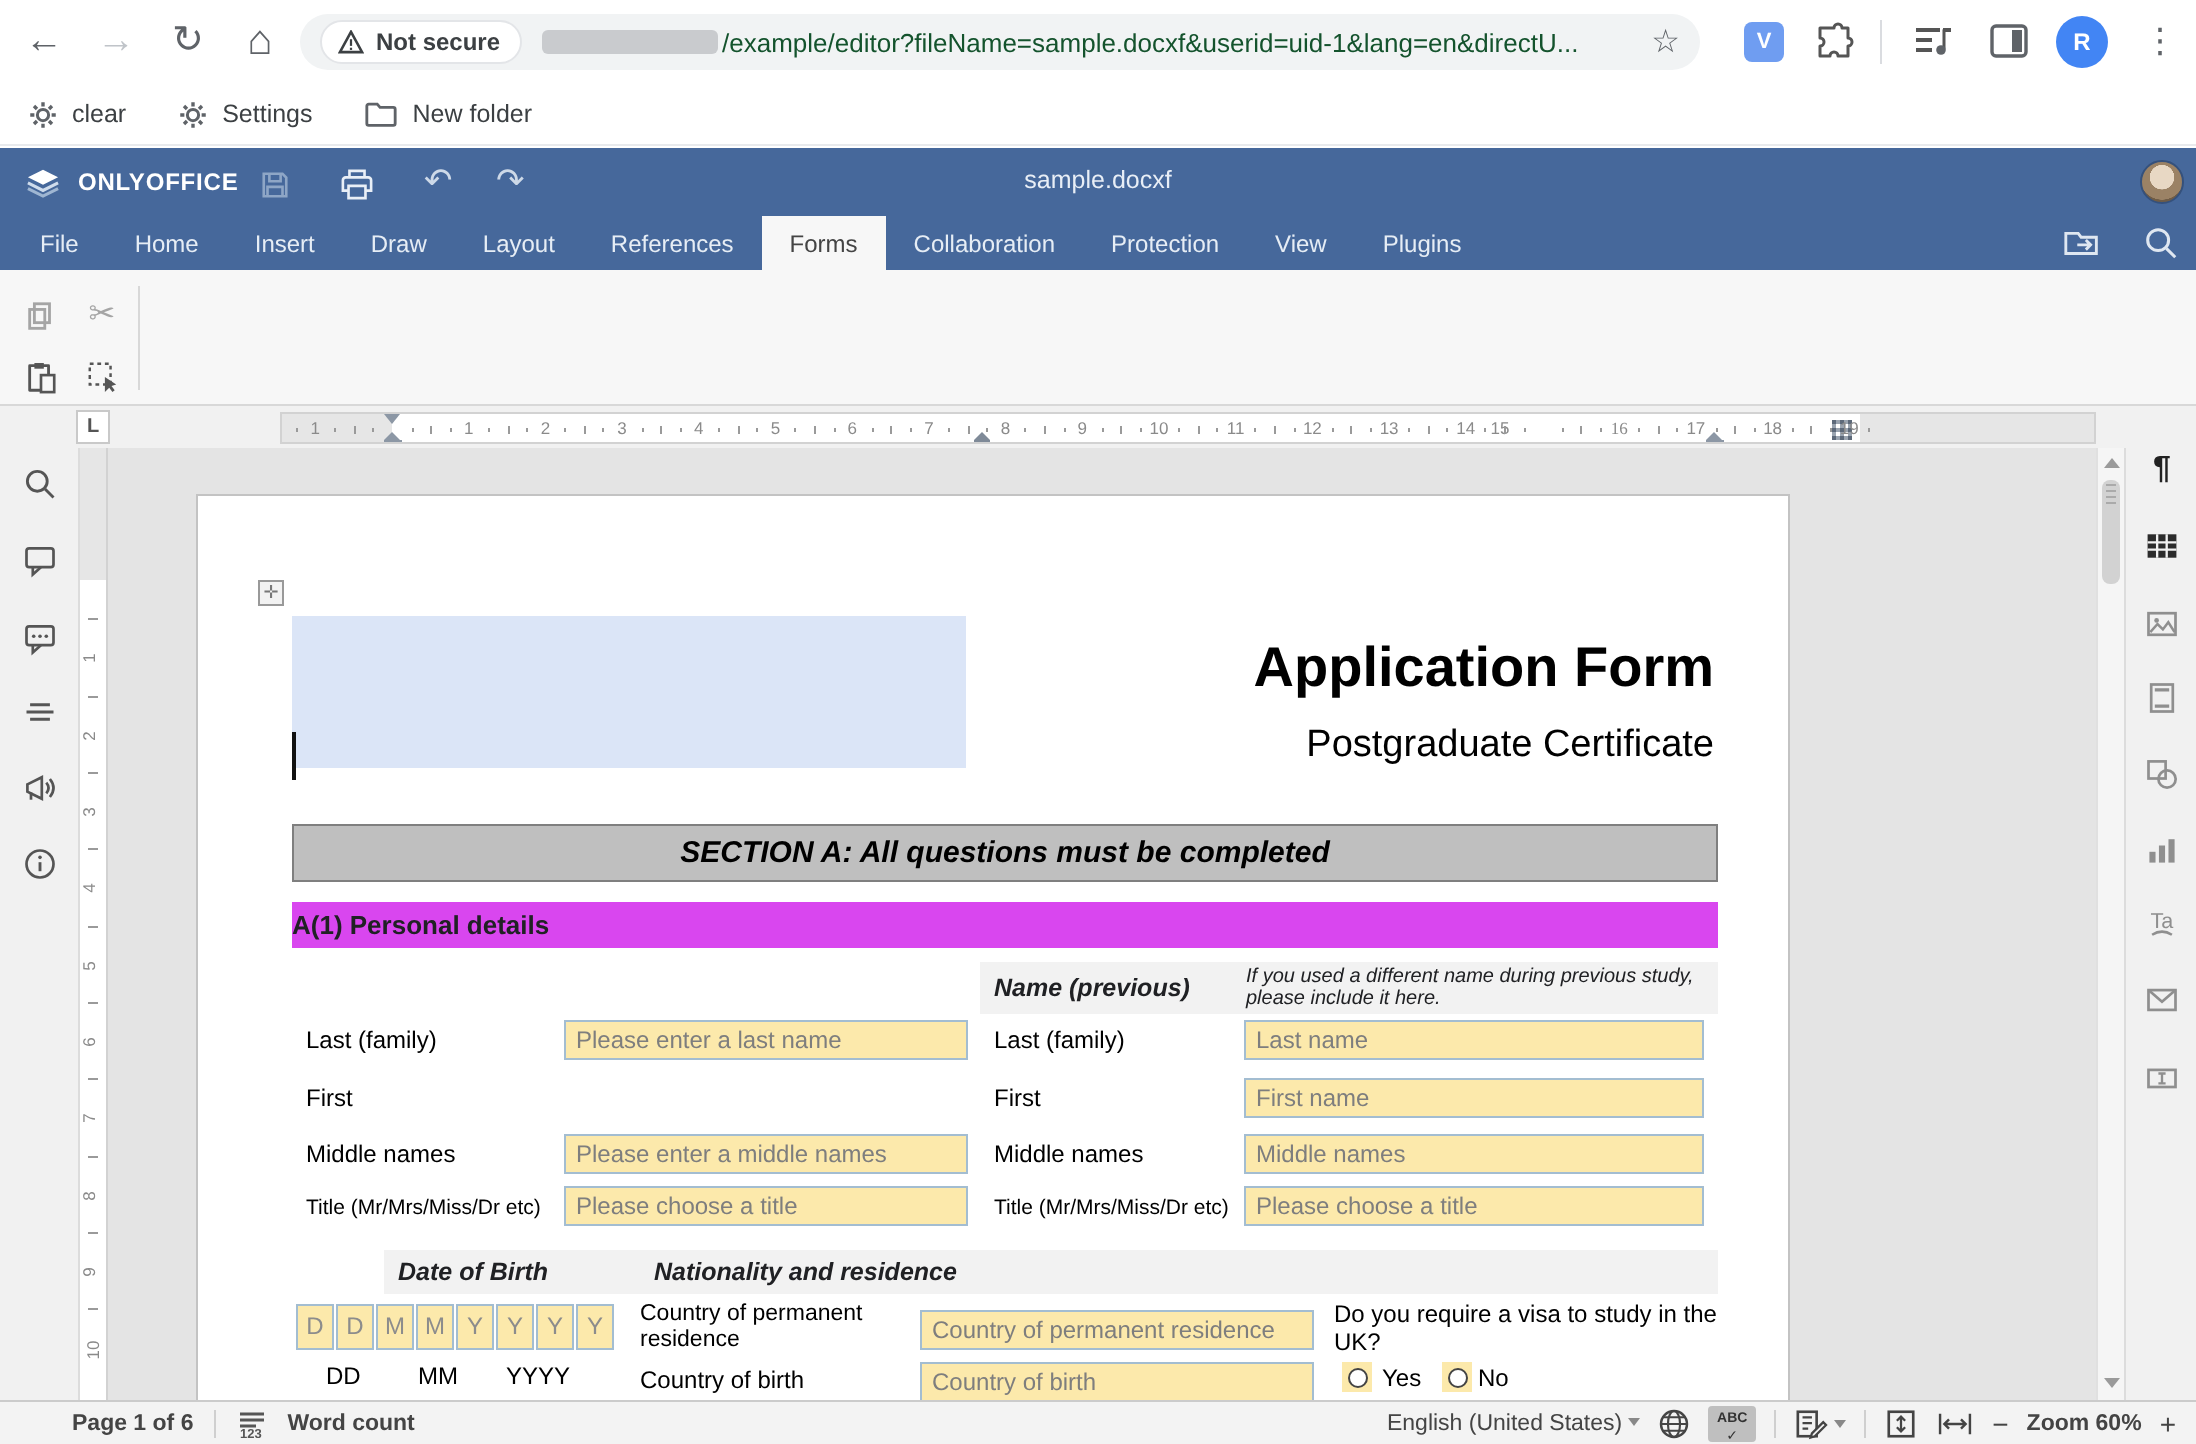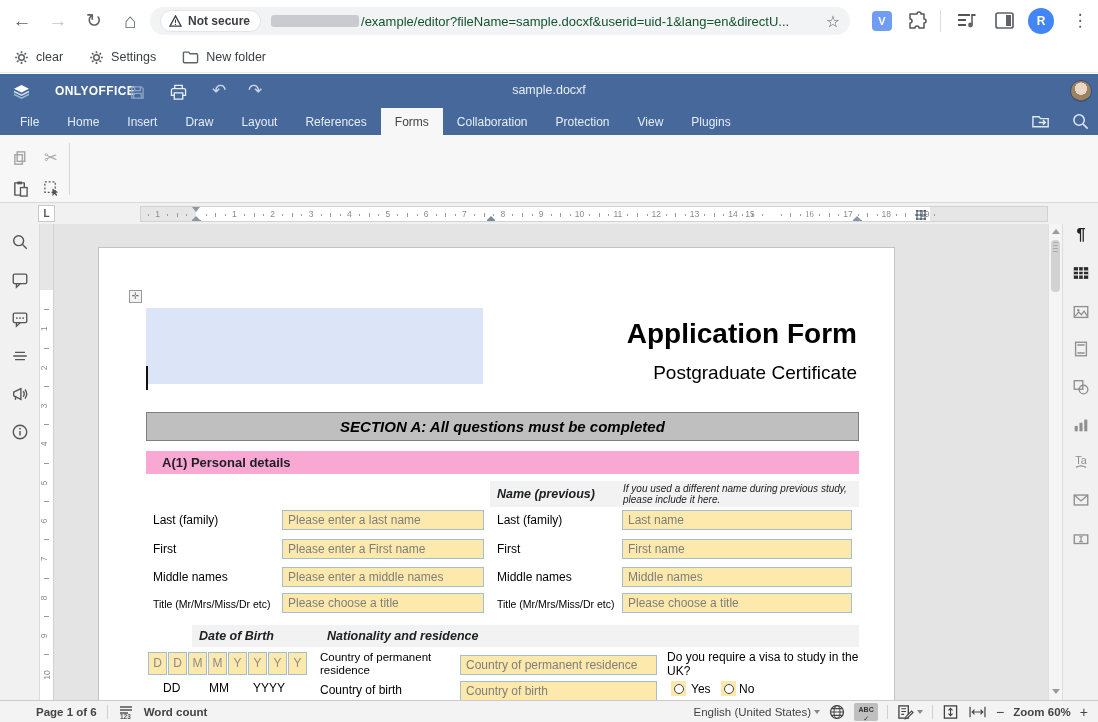--- a/index.html
+++ b/index.html
@@ -24,21 +24,21 @@
   .tb-sep { left:940px; top:10px; width:1px; height:22px; background:#dadce0; }
   .avatar-r { left:1028px; top:8px; width:26px; height:26px; border-radius:50%; background:#4285f4; color:#fff; font-size:12px; font-weight:bold; text-align:center; line-height:26px; }
   .menu-dots { left:1070px; top:8px; font-size:17px; color:#5f6368; width:20px; text-align:center; line-height:26px; }
 
   
   #bookmarks-bar { left:0; top:42px; width:1098px; height:31px; background:#fff; border-bottom:1px solid #e8eaed; display:flex; align-items:center; gap:26px; padding-left:14px; }
   .bm-item { display:flex; align-items:center; gap:7px; font-size:12.5px; color:#3c4043; }
 
   
   #oo-header { left:0; top:74px; width:1098px; height:34px; background:#46689b; }
-  #oo-brand { left:12px; top:9px; display:flex; align-items:center; gap:24px; color:#fff; font-size:12px; font-weight:bold; letter-spacing:.4px; }
+  #oo-brand { left:12px; top:9px; display:flex; align-items:center; gap:8px; color:#fff; font-size:12px; font-weight:bold; letter-spacing:.4px; }
   .hd-ic { color:#cdd9e8; font-size:17px; line-height:20px; }
   #doc-title { left:0; top:9px; width:1098px; text-align:center; color:#e8eef6; font-size:12.5px; }
   #hdr-avatar { left:1070px; top:80px; width:22px; height:22px; border-radius:50%; background:radial-gradient(circle at 50% 38%, #e8d8c4 0 38%, #9b8265 39% 70%, #6f5c46 71%); border:1px solid #35517c; }
 
   
   #oo-tabs { left:0; top:108px; width:1098px; height:27px; background:#46689b; display:flex; align-items:stretch; padding-left:6px; }
   .tab { color:#e6edf5; font-size:12px; padding:0 14px; display:flex; align-items:center; }
   .tab.active { background:#f7f7f7; color:#444; }
   .tab-right-ic { position:absolute; top:112px; color:#dfe7f1; }
 
@@ -81,21 +81,21 @@
   .rsb-ic { position:absolute; left:9px; width:18px; height:18px; }
 
   
   #page { left:99px; top:24px; width:795px; height:452px; background:#fff; box-shadow:0 0 0 1px #c3c3c3; overflow:hidden; }
   #move-handle { left:30px; top:42px; width:13px; height:13px; border:1px solid #999; background:#f2f2f2; color:#777; font-size:9px; line-height:11px; text-align:center; }
   #img-placeholder { left:47px; top:60px; width:337px; height:76px; background:#dbe5f7; }
   #text-cursor { left:47px; top:118px; width:1.5px; height:24px; background:#111; }
   #doc-title-line { right:37px; top:70px; font-size:28px; font-weight:bold; color:#000; }
   #doc-subtitle-line { right:37px; top:114px; font-size:19px; color:#000; }
   #section-banner { left:47px; top:164px; width:713px; height:29px; background:#bfbfbf; border:1px solid #7f7f7f; text-align:center; font-size:15px; font-weight:bold; font-style:italic; line-height:27px; color:#000; }
-  #a1-row { left:47px; top:203px; width:713px; height:23px; background:#f9a8d4; font-size:13px; font-weight:bold; line-height:23px; padding-left:16px; }
+  #a1-row { left:47px; top:203px; width:713px; height:23px; background:#d946ef; font-size:13px; font-weight:bold; line-height:23px; padding-left:0; }
   .hdr-cell { background:#f2f2f2; font-size:12.5px; font-weight:bold; font-style:italic; }
   #legal-hdr { left:47px; top:233px; width:340px; height:26px; line-height:26px; padding-left:7px; }
   #prev-hdr-cell { left:391px; top:233px; width:369px; height:26px; }
   #prev-hdr-label { left:7px; top:0; line-height:26px; font-size:12.5px; font-weight:bold; font-style:italic; }
   #prev-hdr-note { left:133px; top:2px; width:232px; font-size:10px; font-style:italic; font-weight:normal; line-height:11px; }
   .f-label { position:absolute; font-size:12px; color:#000; line-height:20px; white-space:nowrap; }
   .f-label.small { font-size:10.5px; }
   .field { position:absolute; height:20px; background:#fce9ab; border:1px solid #a3bdd1; font-size:12px; color:#7e7e7e; line-height:18px; padding-left:5px; white-space:nowrap; overflow:hidden; }
   #dob-hdr { left:47px; top:377px; width:170px; height:22px; line-height:22px; padding-left:7px;margin-left:46px; }
   #nat-hdr { left:221px; top:377px; width:539px; height:22px; line-height:22px; padding-left:7px; }
@@ -602,21 +602,20 @@
     <div id="a1-row" class="abs">A(1) Personal details</div>
 
     <div id="prev-hdr-cell" class="abs hdr-cell">
       <div id="prev-hdr-label" class="abs">Name (previous)</div>
       <div id="prev-hdr-note" class="abs">If you used a different name during previous study, please include it here.</div>
     </div>
 
     <div class="f-label" style="left:54px;top:262px;">Last (family)</div>
     <div class="field" style="left:183px;top:262px;width:202px;">Please enter a last name</div>
     <div class="f-label" style="left:54px;top:291px;">First</div>
-    <div class="field" style="left:183px;top:291px;width:202px;">Please enter a First name</div>
     <div class="f-label" style="left:54px;top:319px;">Middle names</div>
     <div class="field" style="left:183px;top:319px;width:202px;">Please enter a middle names</div>
     <div class="f-label small" style="left:54px;top:346px;">Title (Mr/Mrs/Miss/Dr etc)</div>
     <div class="field" style="left:183px;top:345px;width:202px;">Please choose a title</div>
 
     <div class="f-label" style="left:398px;top:262px;">Last (family)</div>
     <div class="field" style="left:523px;top:262px;width:230px;">Last name</div>
     <div class="f-label" style="left:398px;top:291px;">First</div>
     <div class="field" style="left:523px;top:291px;width:230px;">First name</div>
     <div class="f-label" style="left:398px;top:319px;">Middle names</div>

